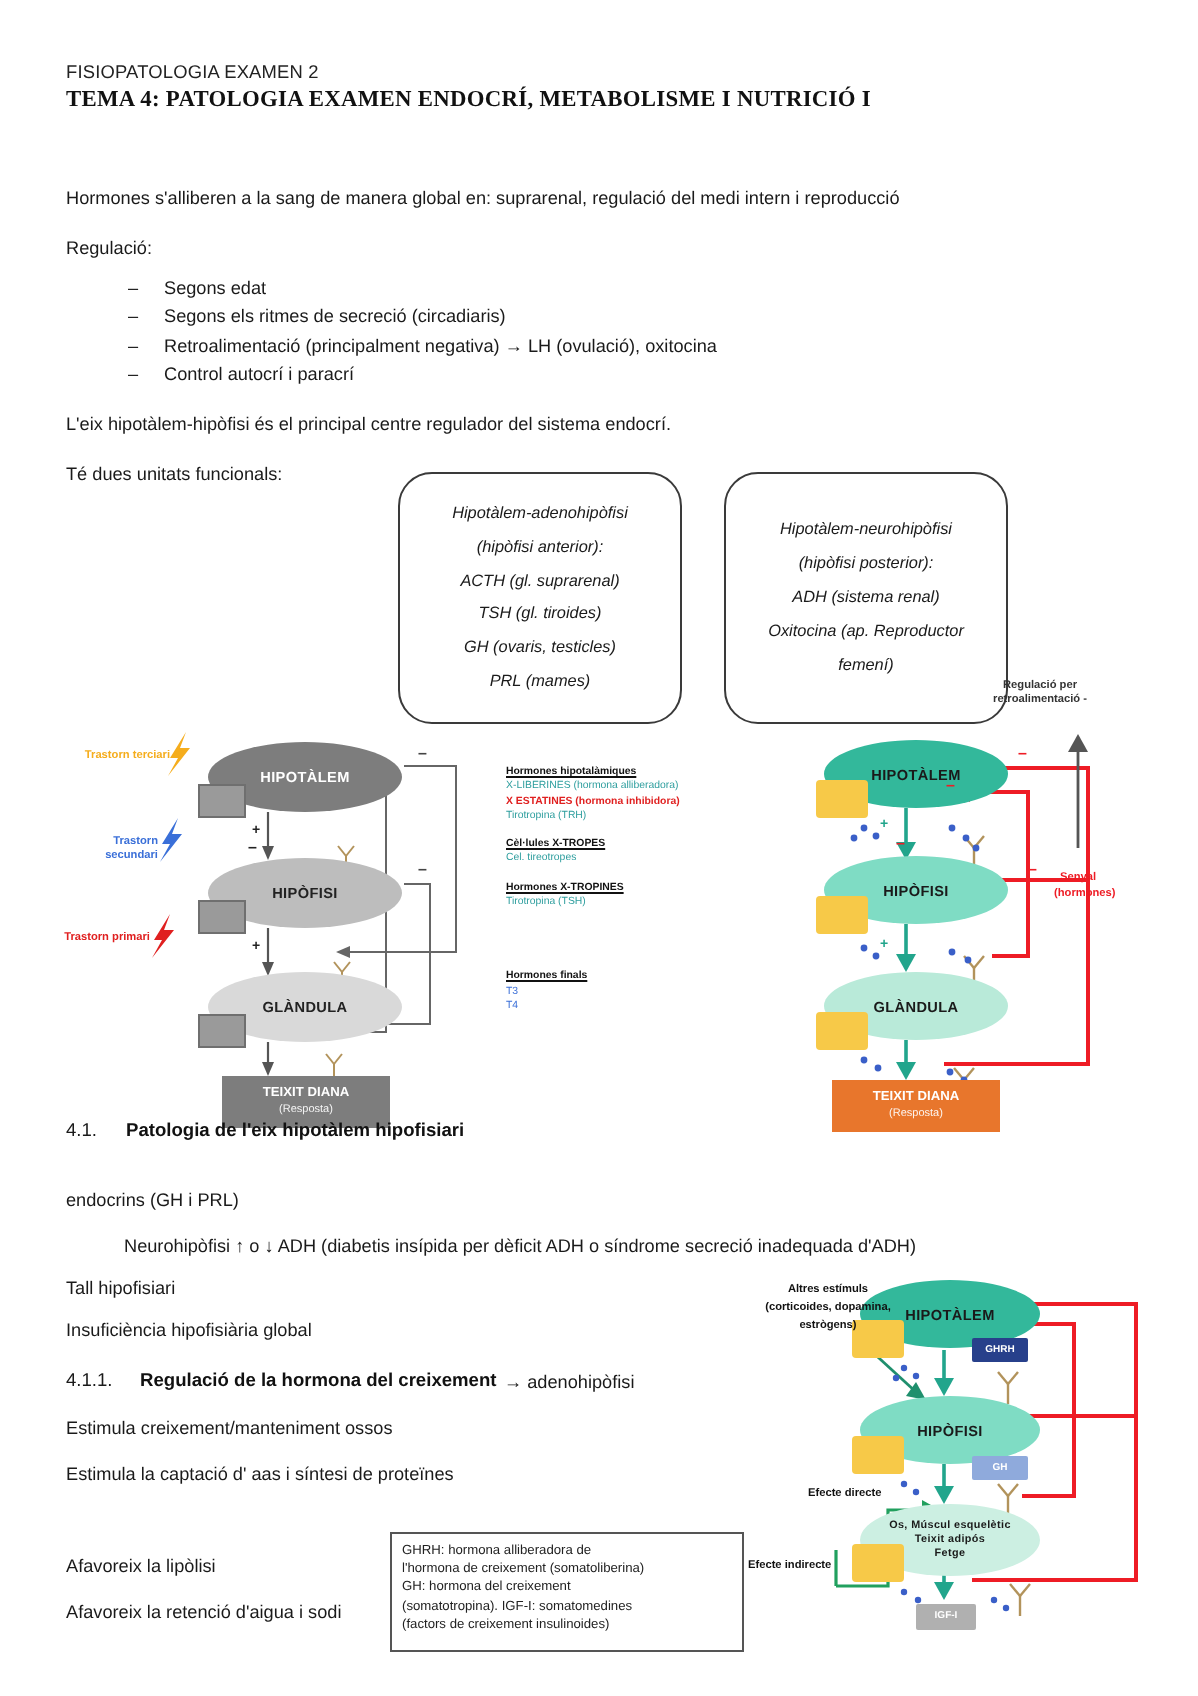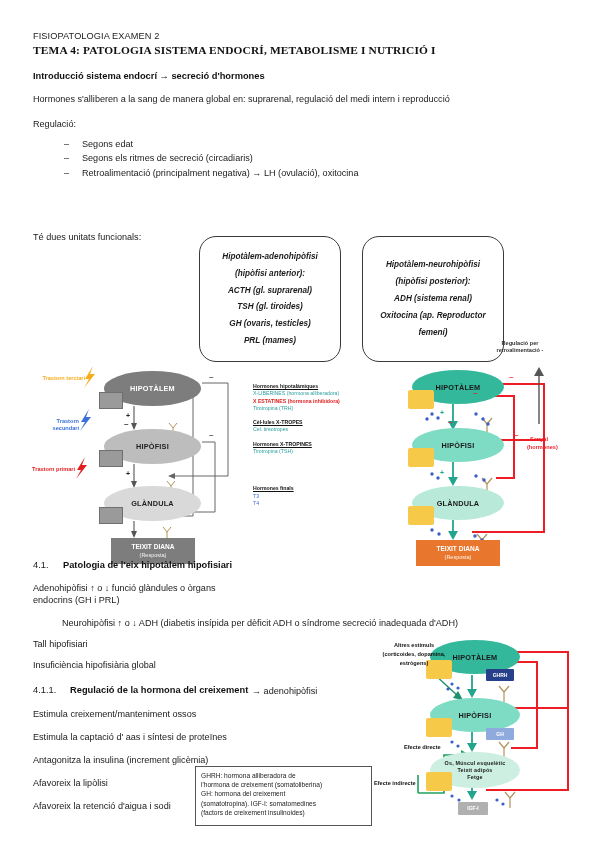--- a/index.html
+++ b/index.html
@@ -35,21 +35,21 @@
 
   
   .unitbox {
     position:absolute; border:1px solid #3a3a3a; border-radius:17px;
     background:#fff;
     font-style:italic; font-size:8.2px; color:#1b1b1b;
     text-align:center; line-height:10px;
     display:flex; flex-direction:column; justify-content:center; align-items:center;
     padding:6px 8px;
   }
-  .unitbox div { margin:3.4px 0;font-weight:bold; }
+  .unitbox div { margin:3.4px 0; }
 
   
   .diagram { position:absolute; }
   .ellipse {
     position:absolute; border-radius:50%;
     display:flex; align-items:center; justify-content:center;
     font-weight:bold; font-size:7.3px; letter-spacing:.2px;
   }
   .box-target {
     position:absolute; display:flex; flex-direction:column;
@@ -79,33 +79,34 @@
 
   .sect-num { position:absolute; font-weight:normal; font-size:9.3px; }
 </style>
 </head>
 <body>
 
 <div class="page">
 
   <div class="doc-head">
     <div class="kicker">FISIOPATOLOGIA EXAMEN 2</div>
-    <div class="title">TEMA 4: PATOLOGIA SISTEMA ENDOCRÍ, METABOLISME I NUTRICIÓ I</div>
-  </div>
-
-  <div class="h-bold" style="left:33px; top:71px;">Introducció sistema endocrí → secreció d'hormones</div>
+    <div class="title">TEMA 4: PATOLOGIA EXAMEN ENDOCRÍ, METABOLISME I NUTRICIÓ I</div>
+  </div>
+
   <div class="para" style="left:33px; top:93px; width:520px;">Hormones s'alliberen a la sang de manera global en: suprarenal, regulació del medi intern i reproducció</div>
   <div class="para" style="left:33px; top:118px;">Regulació:</div>
 
   <ul class="list" style="top:137px;">
     <li>Segons edat</li>
     <li>Segons els ritmes de secreció (circadiaris)</li>
     <li>Retroalimentació (principalment negativa) → LH (ovulació), oxitocina</li>
+    <li>Control autocrí i paracrí</li>
   </ul>
 
+  <div class="para" style="left:33px; top:206px;">L'eix hipotàlem-hipòfisi és el principal centre regulador del sistema endocrí.</div>
   <div class="para" style="left:33px; top:231px;">Té dues unitats funcionals:</div>
 
   <div class="unitbox" style="left:199px; top:236px; width:142px; height:126px;">
     <div>Hipotàlem-adenohipòfisi</div>
     <div>(hipòfisi anterior):</div>
     <div>ACTH (gl. suprarenal)</div>
     <div>TSH (gl. tiroides)</div>
     <div>GH (ovaris, testicles)</div>
     <div>PRL (mames)</div>
   </div>
@@ -283,33 +284,31 @@
     <div class="minus" style="left:118px; top:68px; color:#ee1c25;">–</div>
 
     <div class="lbl" style="left:88px; top:-22px; width:72px; color:#333; text-align:center;">Regulació per retroalimentació -</div>
     <div class="lbl" style="left:134px; top:74px; width:56px; color:#ee1c25;">Senyal</div>
     <div class="lbl" style="left:131px; top:82px; width:60px; color:#ee1c25;">(hormones)</div>
   </div>
 
   <div class="sect-num" style="left:33px; top:560px;">4.1.</div>
   <div class="h-bold" style="left:63px; top:560px;">Patologia de l'eix hipotàlem hipofisiari</div>
 
-  <div class="para" style="left:33px; top:582px;">Adenohipòfisi ↑ o ↓ funció glàndules o òrgans</div>
   <div class="para" style="left:33px; top:594px;">endocrins (GH i PRL)</div>
   <div class="para" style="left:33px; top:617px; width:520px;padding-left:29px;">Neurohipòfisi ↑ o ↓ ADH (diabetis insípida per dèficit ADH o síndrome secreció inadequada d'ADH)</div>
   <div class="para" style="left:33px; top:638px;">Tall hipofisiari</div>
   <div class="para" style="left:33px; top:659px;">Insuficiència hipofisiària global</div>
 
   <div class="sect-num" style="left:33px; top:685px;">4.1.1.</div>
   <div class="h-bold" style="left:70px; top:685px;">Regulació de la hormona del creixement</div>
   <div class="para" style="left:252px; top:685px;">→ adenohipòfisi</div>
 
   <div class="para" style="left:33px; top:708px;">Estimula creixement/manteniment ossos</div>
   <div class="para" style="left:33px; top:731px;">Estimula la captació d' aas i síntesi de proteïnes</div>
-  <div class="para" style="left:33px; top:754px;">Antagonitza la insulina (increment glicèmia)</div>
   <div class="para" style="left:33px; top:777px;">Afavoreix la lipòlisi</div>
   <div class="para" style="left:33px; top:800px;">Afavoreix la retenció d'aigua i sodi</div>
 
   <div class="legend" style="left:195px; top:766px; width:177px; height:60px;">
     <div>GHRH: hormona alliberadora de</div>
     <div>l'hormona de creixement (somatoliberina)</div>
     <div>GH: hormona del creixement</div>
     <div>(somatotropina). IGF-I: somatomedines</div>
     <div>(factors de creixement insulinoides)</div>
   </div>

